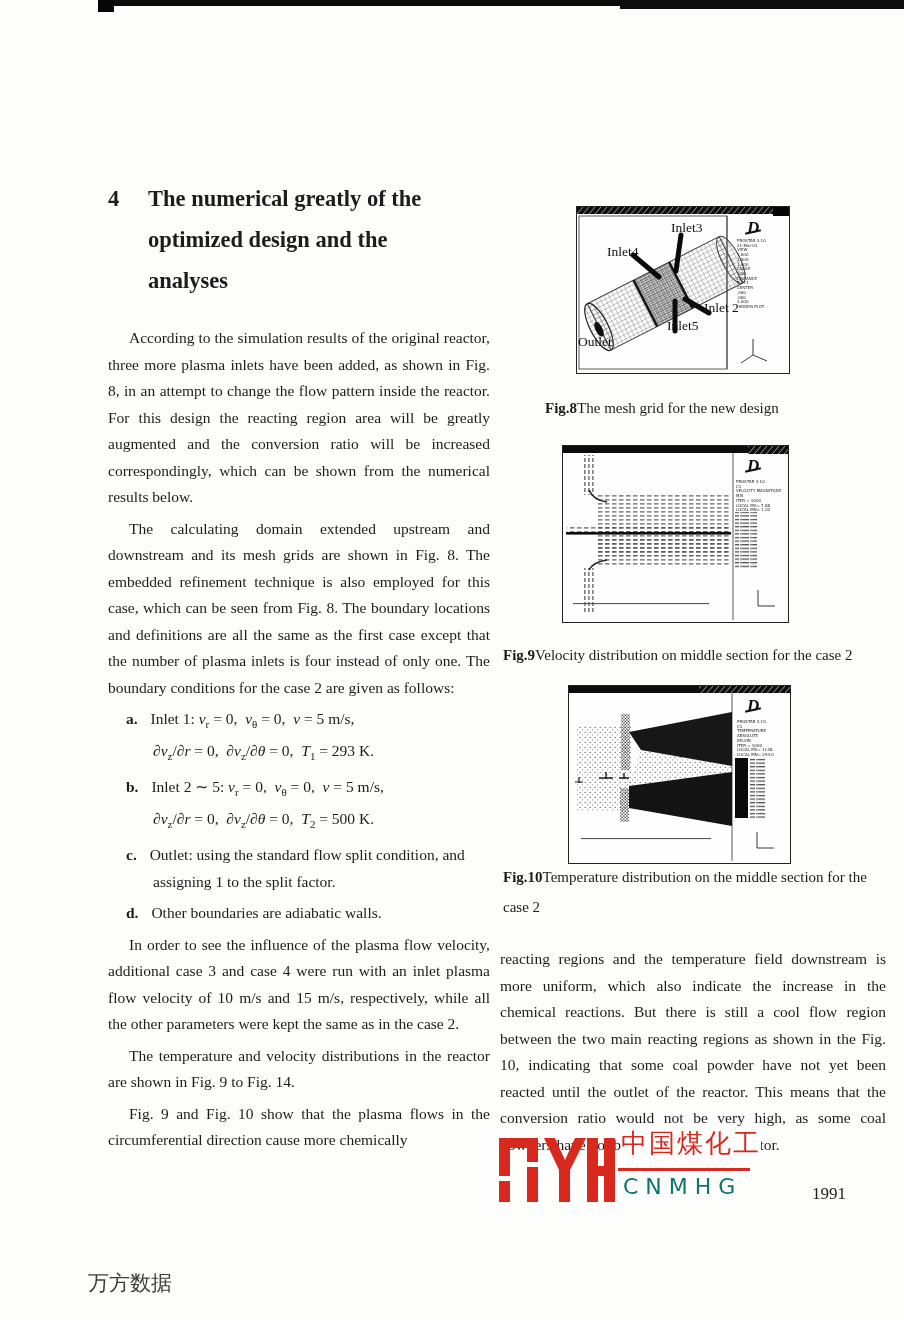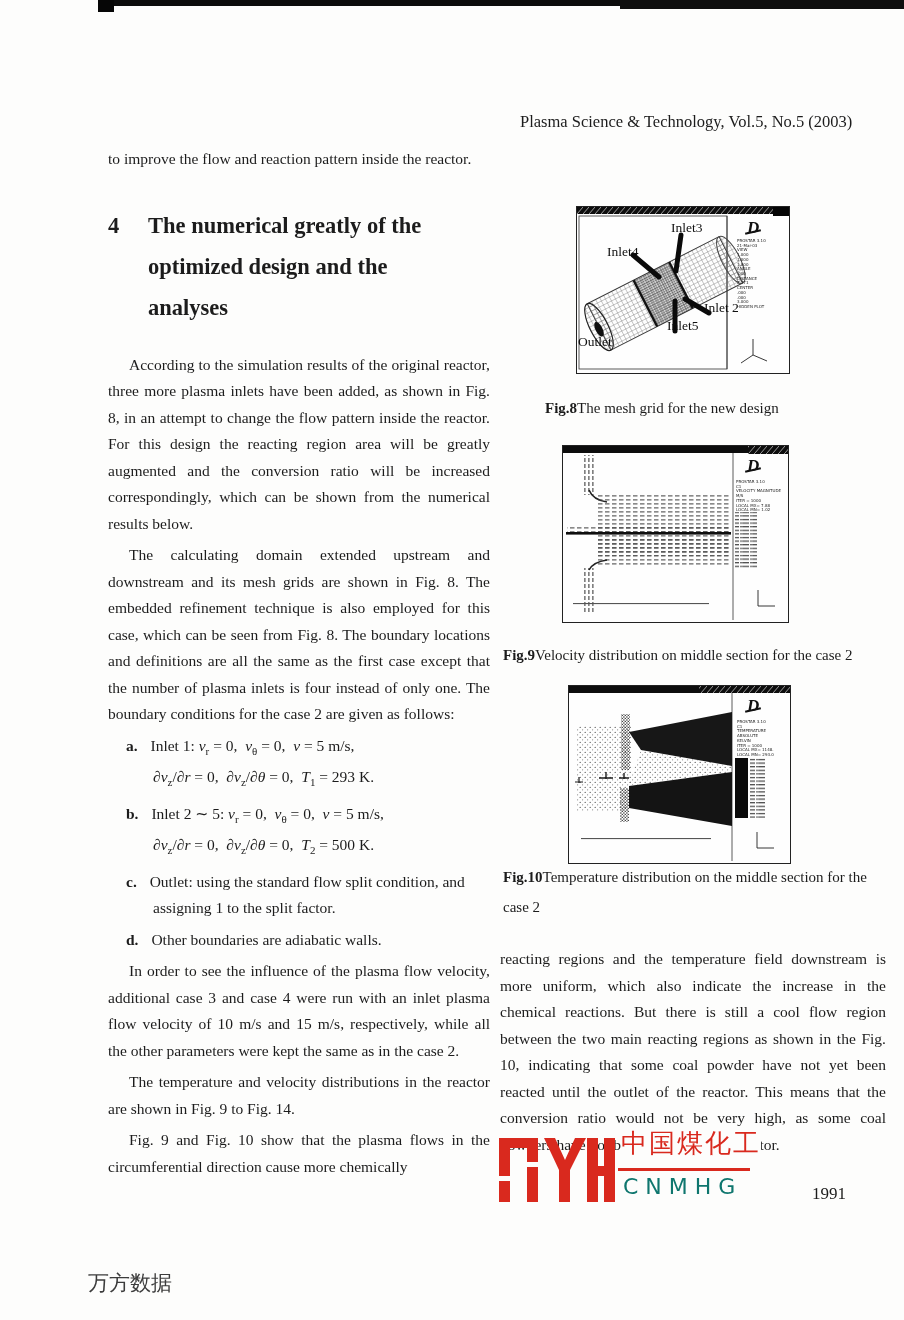--- a/index.html
+++ b/index.html
@@ -50,24 +50,22 @@
 </style>
 </head>
 <body>
 
 <div class="page">
 
   <div class="scan-top"></div>
   <div class="scan-top2"></div>
   <div class="scan-tick"></div>
 
-  <div class="journal">Plasma Science &amp; Technology, Vol.5, No.5 (2003)</div>
 
   <div class="col-left">
-    <p>to improve the flow and reaction pattern inside the reactor.</p>
     <div class="heading">
       <span class="hnum">4</span>
       <span class="htitle">The numerical greatly of the optimized design and the analyses</span>
     </div>
     <p class="ind">According to the simulation results of the original reactor, three more plasma inlets have been added, as shown in Fig. 8, in an attempt to change the flow pattern inside the reactor. For this design the reacting region area will be greatly augmented and the conversion ratio will be increased correspondingly, which can be shown from the numerical results below.</p>
     <p class="ind">The calculating domain extended upstream and downstream and its mesh grids are shown in Fig. 8. The embedded refinement technique is also employed for this case, which can be seen from Fig. 8. The boundary locations and definitions are all the same as the first case except that the number of plasma inlets is four instead of only one. The boundary conditions for the case 2 are given as follows:</p>
     <div class="blist">
       <div class="bitem">
         <span class="blab">a.</span>
         <span class="math">Inlet 1: <i>ν</i><sub>r</sub> = 0,&nbsp; <i>ν</i><sub>θ</sub> = 0,&nbsp; <i>ν</i> = 5 m/s,<br>∂<i>ν</i><sub>z</sub>/∂<i>r</i> = 0,&nbsp; ∂<i>ν</i><sub>z</sub>/∂<i>θ</i> = 0,&nbsp; <i>T</i><sub>1</sub> = 293 K.</span>

